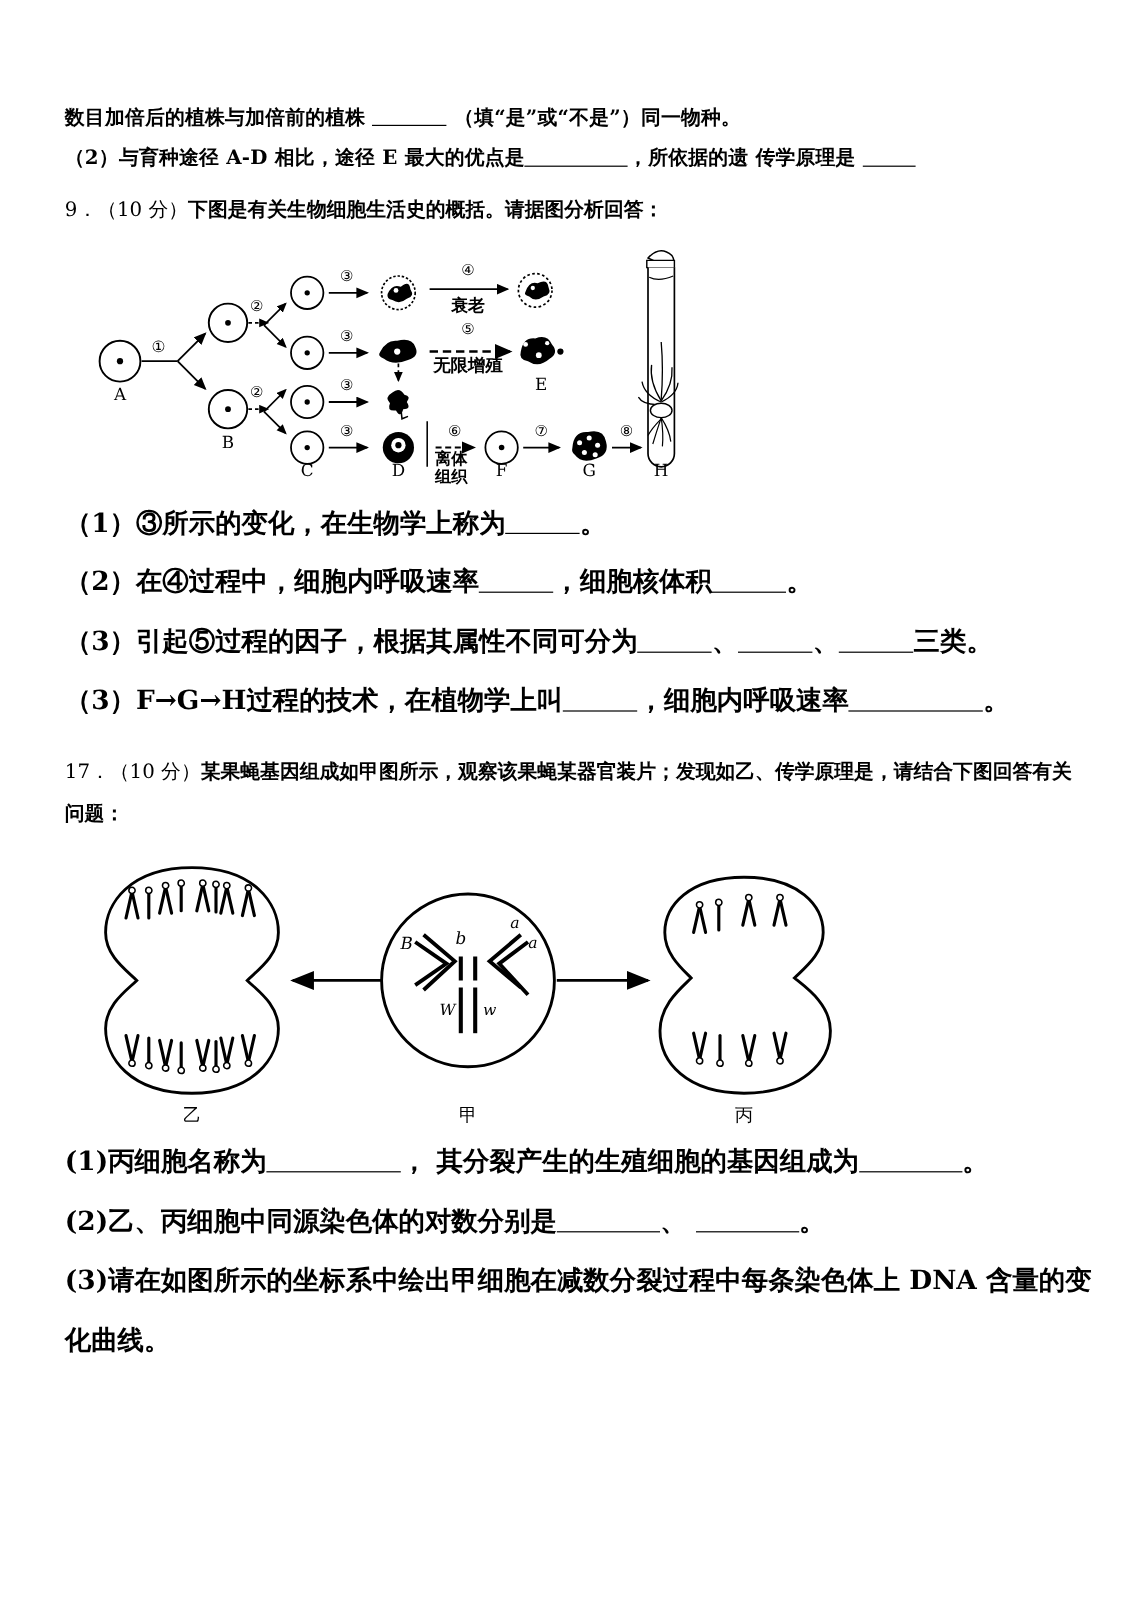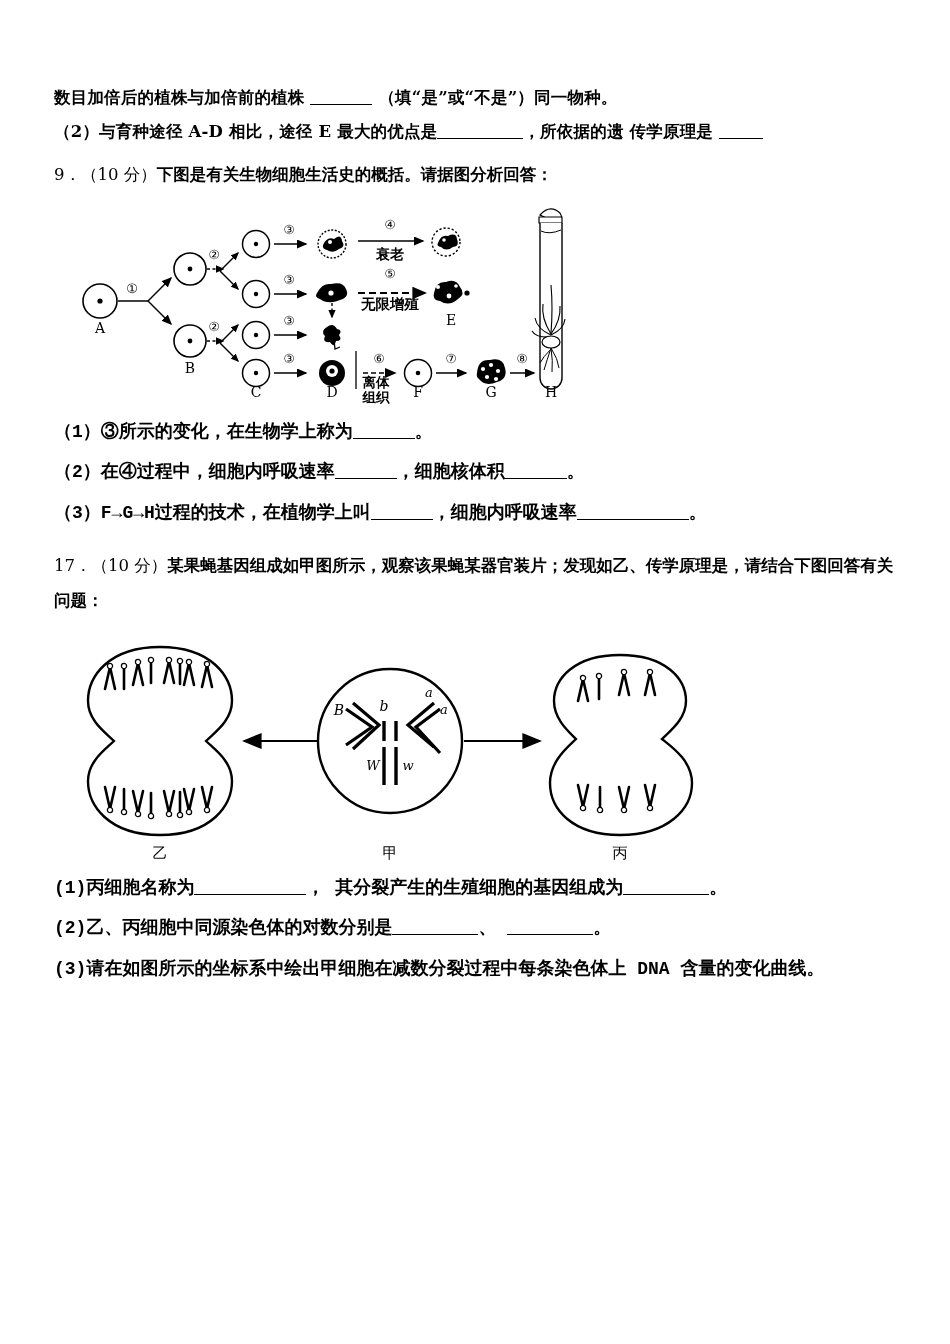--- a/index.html
+++ b/index.html
@@ -39,25 +39,24 @@
   }
   .para.loose { line-height: 2.35; }
   .qhead {
     font-size: 16.5px;
     line-height: 2.1;
     font-weight: 700;
     margin: 0;
   }
   .qhead .num { font-weight: 400; }
   .sub {
-    font-size: 18px;
+    font-size: 22px;
     line-height: 2.25;
     font-weight: 700;
     margin: 0;
-    font-family: Liberation Mono, monospace;
   }
   .blank-s { display:inline-block; border-bottom:1.3px solid #000; width:44px; vertical-align:-2px; }
   .blank-m { display:inline-block; border-bottom:1.3px solid #000; width:62px; vertical-align:-2px; }
   .blank-l { display:inline-block; border-bottom:1.3px solid #000; width:86px; vertical-align:-2px; }
   .blank-xl{ display:inline-block; border-bottom:1.3px solid #000; width:112px; vertical-align:-2px; }
 
   
   .fig9 {
     position: relative;
     width: 500px;
@@ -265,20 +264,23 @@
     </svg>
   </div>
 
   <p class="sub">
     <span>（1）③所示的变化，在生物学上称为</span><span class="blank-m"></span><span>。</span>
   </p>
   <p class="sub">
     <span>（2）在④过程中，细胞内呼吸速率</span><span class="blank-m"></span><span>，细胞核体积</span><span class="blank-m"></span><span>。</span>
   </p>
   <p class="sub">
+    <span>（3）引起⑤过程的因子，根据其属性不同可分为</span><span class="blank-m"></span><span>、</span><span class="blank-m"></span><span>、</span><span class="blank-m"></span><span>三类。</span>
+  </p>
+  <p class="sub">
     <span>（3）F→G→H过程的技术，在植物学上叫</span><span class="blank-m"></span><span>，细胞内呼吸速率</span><span class="blank-xl"></span><span>。</span>
   </p>
 
   <div class="gap-md"></div>
 
   <p class="qhead">
     <span class="num">17．</span><span class="num">（10 分）</span><span>某果蝇基因组成如甲图所示，观察该果蝇某器官装片；发现如乙、传学原理是，请结合下图回答有关</span>
   </p>
   <p class="qhead">
     <span>问题：</span>

